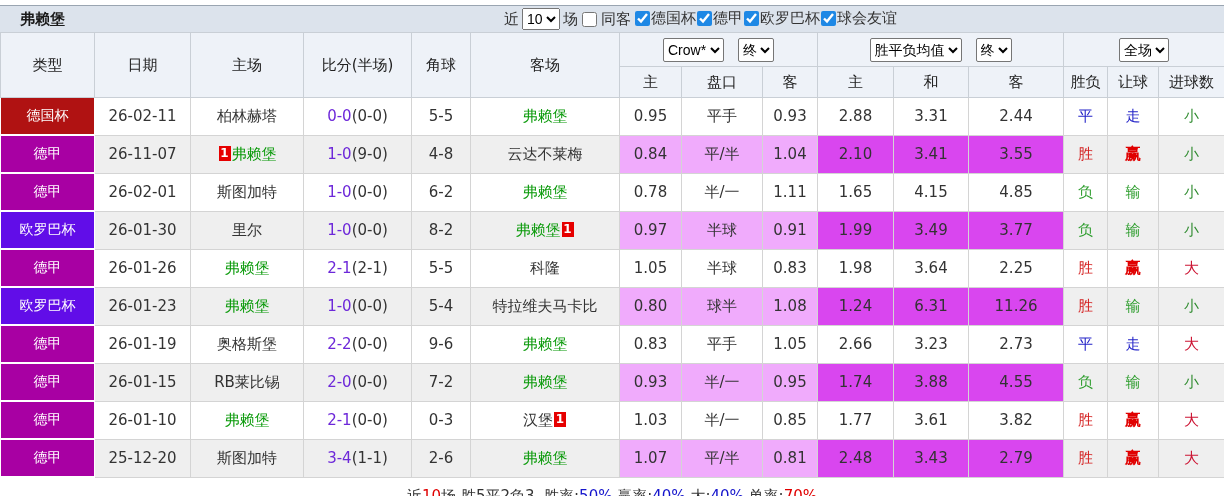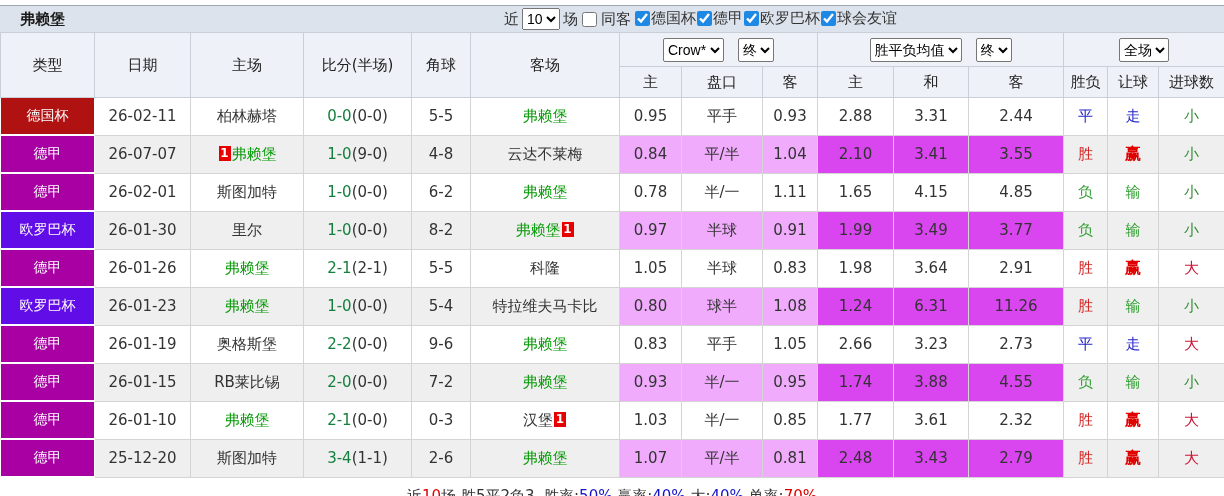--- a/index.html
+++ b/index.html
@@ -29,21 +29,21 @@
   .selwrap{display:flex;justify-content:center;align-items:center;gap:14px;}
   .selwrap select{font-size:14px;height:24px;background:#fff;border:1px solid #767676;border-radius:2px;}
   tbody td{height:36px;border:1px solid #d4d4d4;font-size:15px;}
   tr.odd td{background:#fff;}
   tr.even td{background:#efefef;}
   td.crow{background:#fdf8ef;}
   tr.even td.crow{background:#f0abfc;}
   td.avgc{background:#eaf4fb;}
   tr.even td.avgc{background:#d946ef;}
   td.type{color:#fff;border:1px solid #fff;border-bottom-width:2px;font-size:14px;}
-  .score-full{color:#15803d;}
+  .score-full{color:#6d28d9;}
   .score-half{color:#333;}
   .team{color:#333;}
   .team.fb{color:#0a9a0a;}
   .badge{
     display:inline-block;background:#e60000;color:#fff;
     font-size:12px;font-weight:bold;line-height:15px;
     width:12px;height:15px;vertical-align:2px;margin:0 1px;
   }
   .res-bold{font-weight:bold;font-size:16px;}
   .footer{height:37px;line-height:37px;text-align:center;font-size:15px;color:#333;background:#fff;}
@@ -144,21 +144,21 @@
         <td class="crow">0.93</td>
         <td class="avgc">2.88</td>
         <td class="avgc">3.31</td>
         <td class="avgc">2.44</td>
         <td style="color: rgb(35, 35, 200);">平</td>
         <td style="color: rgb(35, 35, 200);">走</td>
         <td style="color: rgb(46, 139, 46);">小</td>
       </tr>
       <tr class="even">
         <td class="type" style="background: rgb(168, 0, 163);">德甲</td>
-        <td>26-07-07</td>
+        <td>26-11-07</td>
         <td><span class="badge">1</span><span class="team fb">弗赖堡</span></td>
         <td><span class="score-full">1-0</span><span class="score-half">(9-0)</span></td>
         <td>4-8</td>
         <td><span class="team">云达不莱梅</span></td>
         <td class="crow">0.84</td>
         <td class="crow">平/半</td>
         <td class="crow">1.04</td>
         <td class="avgc">2.10</td>
         <td class="avgc">3.41</td>
         <td class="avgc">3.55</td>
@@ -205,21 +205,21 @@
         <td>26-01-26</td>
         <td><span class="team fb">弗赖堡</span></td>
         <td><span class="score-full">2-1</span><span class="score-half">(2-1)</span></td>
         <td>5-5</td>
         <td><span class="team">科隆</span></td>
         <td class="crow">1.05</td>
         <td class="crow">半球</td>
         <td class="crow">0.83</td>
         <td class="avgc">1.98</td>
         <td class="avgc">3.64</td>
-        <td class="avgc">2.91</td>
+        <td class="avgc">2.25</td>
         <td style="color: rgb(212, 32, 32);">胜</td>
         <td class="res-bold" style="color: rgb(224, 0, 0);">赢</td>
         <td style="color: rgb(204, 20, 51);">大</td>
       </tr>
       <tr class="even">
         <td class="type" style="background: rgb(97, 13, 232);">欧罗巴杯</td>
         <td>26-01-23</td>
         <td><span class="team fb">弗赖堡</span></td>
         <td><span class="score-full">1-0</span><span class="score-half">(0-0)</span></td>
         <td>5-4</td>
@@ -273,21 +273,21 @@
         <td>26-01-10</td>
         <td><span class="team fb">弗赖堡</span></td>
         <td><span class="score-full">2-1</span><span class="score-half">(0-0)</span></td>
         <td>0-3</td>
         <td><span class="team">汉堡</span><span class="badge">1</span></td>
         <td class="crow">1.03</td>
         <td class="crow">半/一</td>
         <td class="crow">0.85</td>
         <td class="avgc">1.77</td>
         <td class="avgc">3.61</td>
-        <td class="avgc">2.32</td>
+        <td class="avgc">3.82</td>
         <td style="color: rgb(212, 32, 32);">胜</td>
         <td class="res-bold" style="color: rgb(224, 0, 0);">赢</td>
         <td style="color: rgb(204, 20, 51);">大</td>
       </tr>
       <tr class="even">
         <td class="type" style="background: rgb(168, 0, 163);">德甲</td>
         <td>25-12-20</td>
         <td><span class="team">斯图加特</span></td>
         <td><span class="score-full">3-4</span><span class="score-half">(1-1)</span></td>
         <td>2-6</td>

